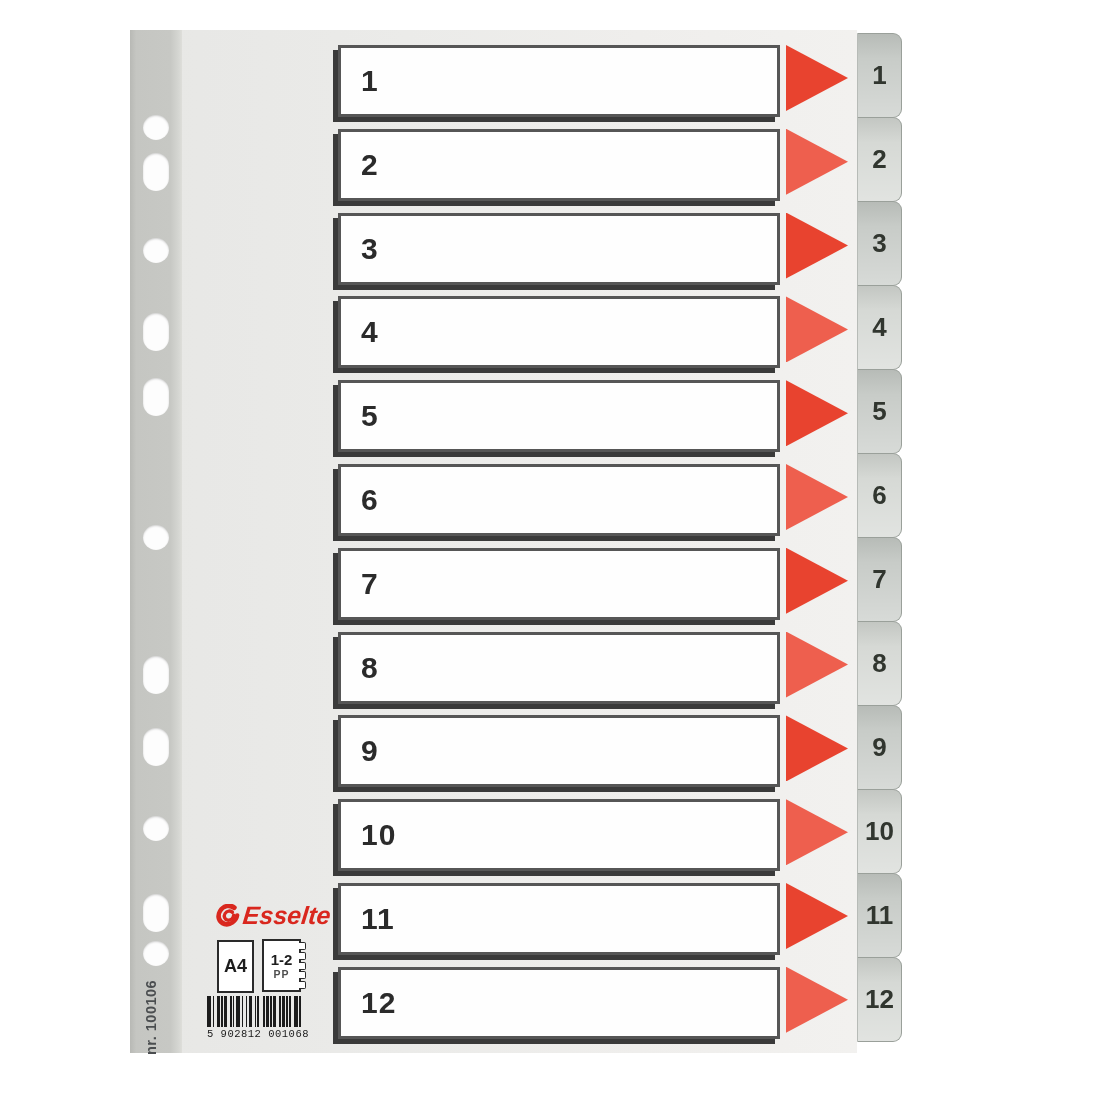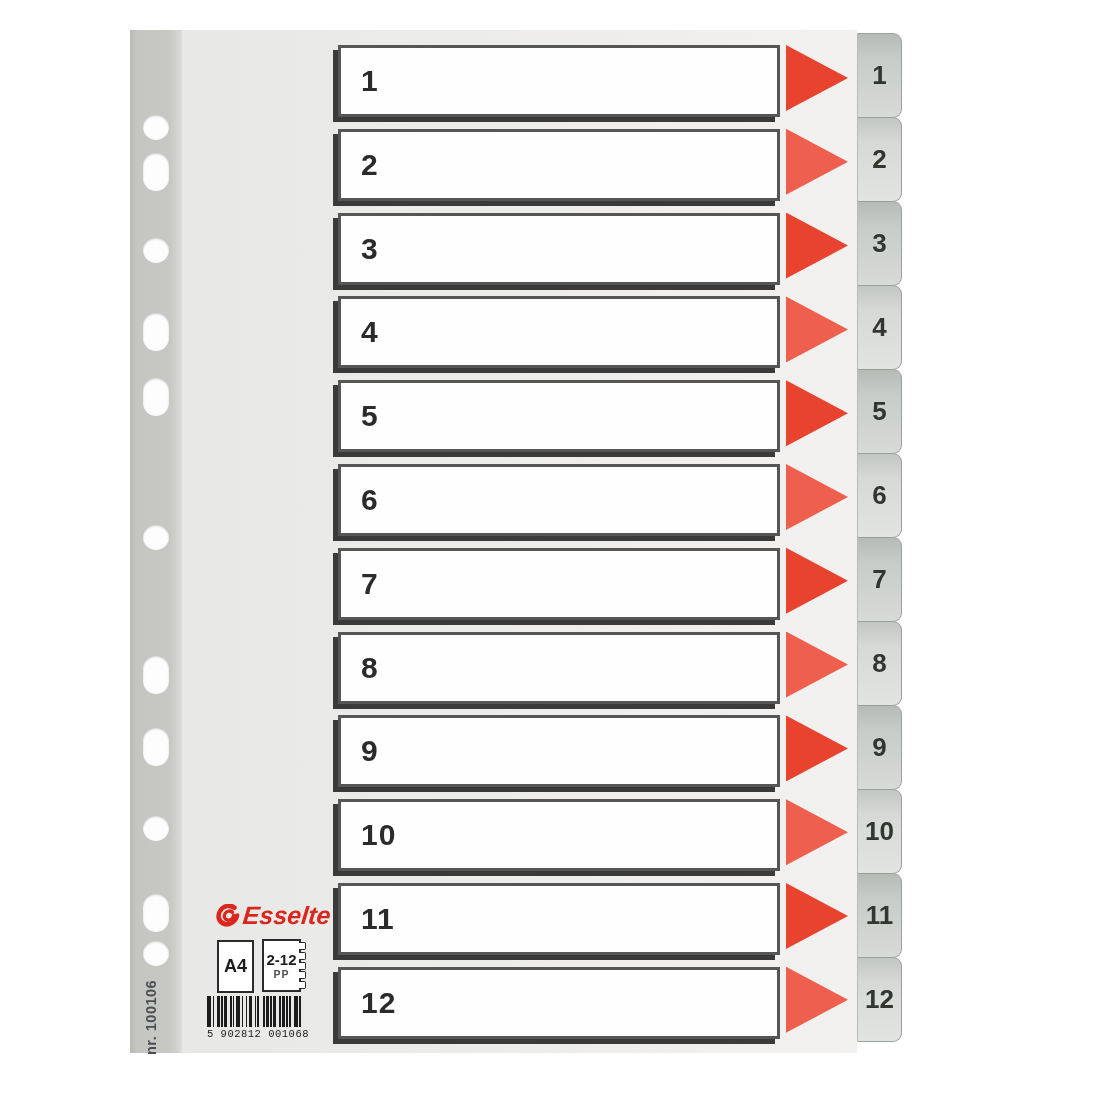--- a/index.html
+++ b/index.html
@@ -162,21 +162,21 @@
         </svg>
       </span>
       <span class="brand-text">Esselte</span>
     </div>
 
     <div class="badge a4-box">
       <span>A4</span>
     </div>
 
     <div class="badge pp-box">
-      <span class="range">2-12</span>
+      <span class="range">1-2</span>
       <span class="material">PP</span>
       <div class="mini-tabs">
           <div class="mini-tab"></div>
           <div class="mini-tab"></div>
           <div class="mini-tab"></div>
           <div class="mini-tab"></div>
           <div class="mini-tab"></div>
         </div>
     </div>
 

